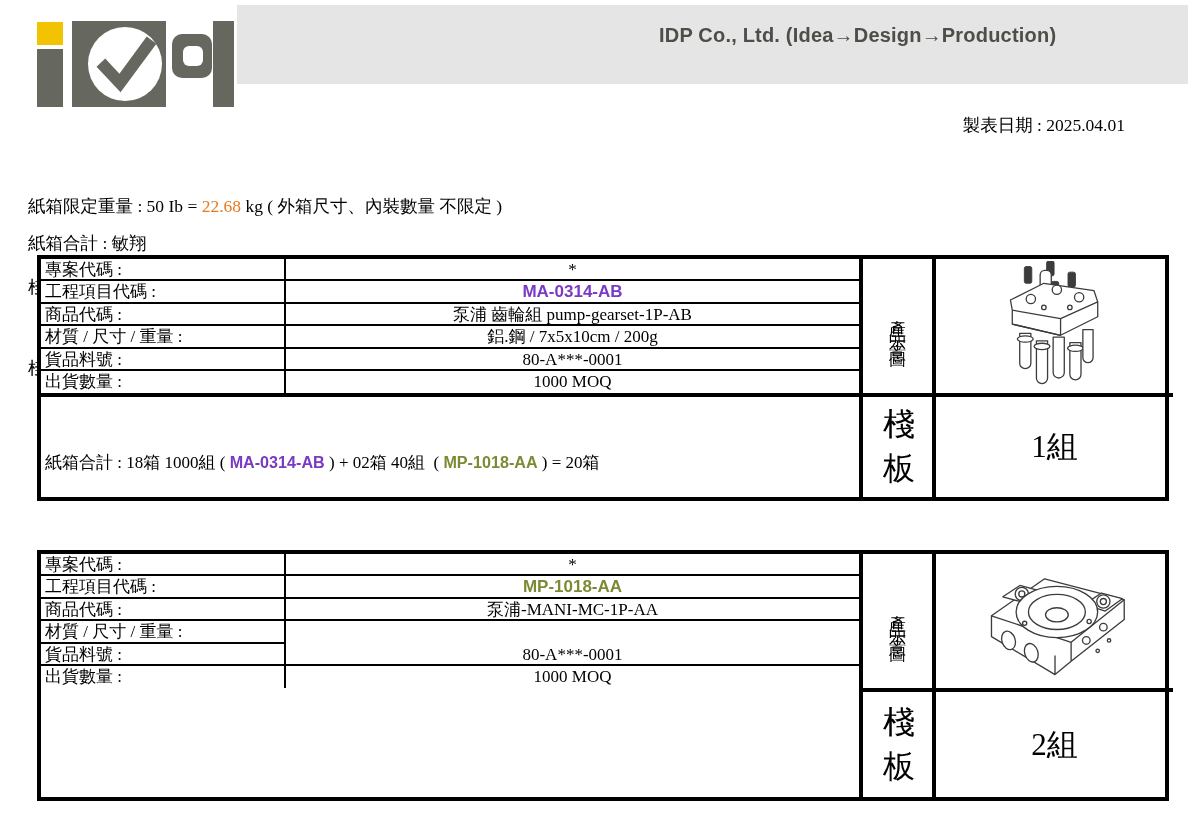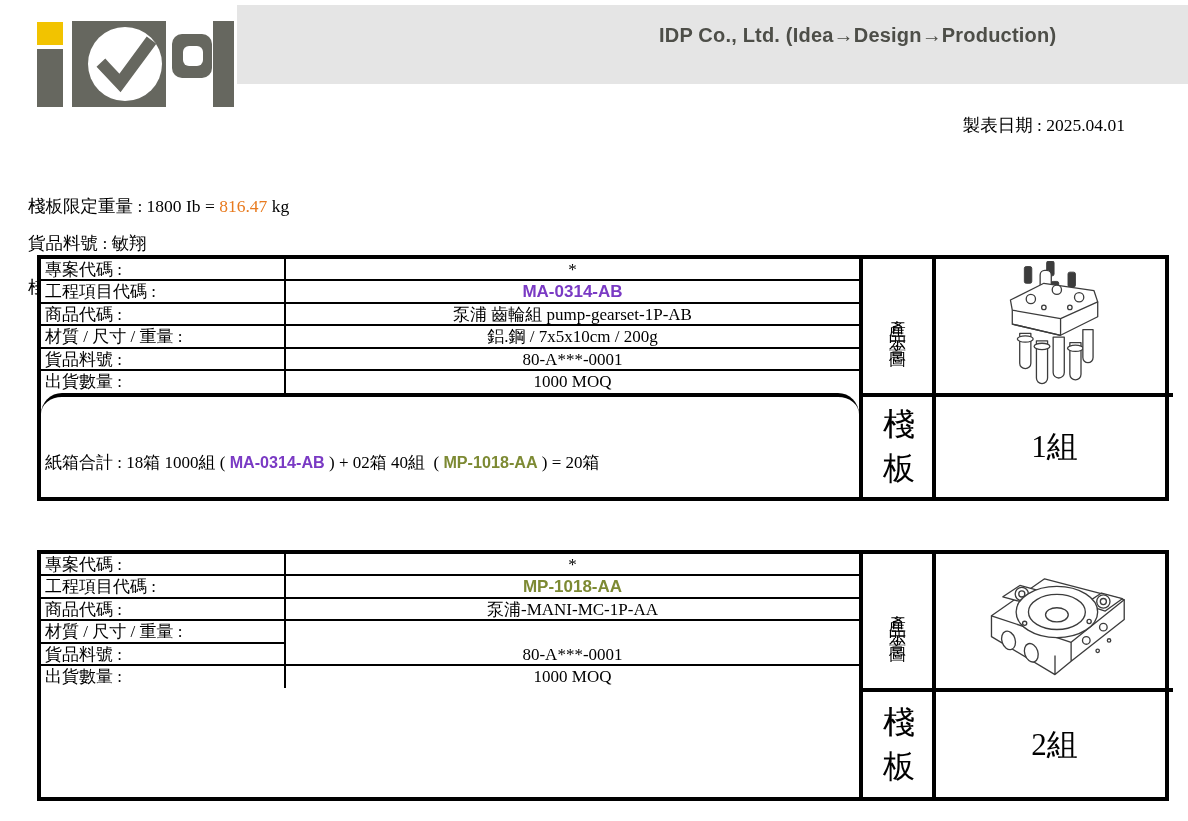--- a/index.html
+++ b/index.html
@@ -58,21 +58,21 @@
     border-left:4px solid #000; border-right:4px solid #000;
     display:flex; align-items:center; justify-content:center;
   }
   .vtext { writing-mode:vertical-rl; text-orientation:upright; font-size:17px; letter-spacing:8px; }
   .illo-img { display:flex; align-items:center; justify-content:center; }
 
   .summary {
     grid-column:1/3; border-top:4px solid #000; padding:3px 0 0 4px;
     font-size:17px; white-space:pre-wrap; overflow:hidden;
   }
-  .t1 .summary { line-height:25px;border-radius:21px; }
+  .t1 .summary { line-height:25px; }
   .t2 .summary { line-height:27px; }
 
   .pallet-label {
     border-top:4px solid #000; border-left:4px solid #000; border-right:4px solid #000;
     display:flex; align-items:center; justify-content:center; font-size:32px; letter-spacing:1px;padding-left:20px;
   }
   .pallet-value {
     border-top:4px solid #000; display:flex; align-items:center; justify-content:center; font-size:31px;
   }
 
@@ -101,25 +101,26 @@
       <div class="logo-piece p-stem"></div>
     </div>
     <div class="band">
       <div class="band-line">IDP Co., Ltd. (Idea→Design→Production)</div>
     </div>
   </header>
 
   <div class="date-line">製表日期 : 2025.04.01</div>
 
   <div class="limits">
+    <div><span>紙箱限定重量 : 50 Ib = </span><span class="orange">22.68</span><span> kg ( 外箱尺寸、內裝數量 不限定 )</span></div>
     <div><span>棧板限定重量 : 1800 Ib = </span><span class="orange">816.47</span><span> kg</span></div>
     <div><span>棧板限定尺寸 : 40*48*52 In = </span><span class="orange">122*102*133</span><span> cm</span></div>
   </div>
 
-  <div class="customer-line">貨品料號 : 敏翔</div>
+  <div class="customer-line">紙箱合計 : 敏翔</div>
 
   <section class="spec-table t1">
     <div class="cell-lbl gc1 gr1">專案代碼 :</div>
     <div class="cell-val gc2 gr1">*</div>
     <div class="cell-lbl gc1 gr2">工程項目代碼 :</div>
     <div class="cell-val gc2 gr2 code-purple">MA-0314-AB</div>
     <div class="cell-lbl gc1 gr3">商品代碼 :</div>
     <div class="cell-val gc2 gr3">泵浦 齒輪組 pump-gearset-1P-AB</div>
     <div class="cell-lbl gc1 gr4">材質 / 尺寸 / 重量 :</div>
     <div class="cell-val gc2 gr4">鋁.鋼 / 7x5x10cm / 200g</div>

